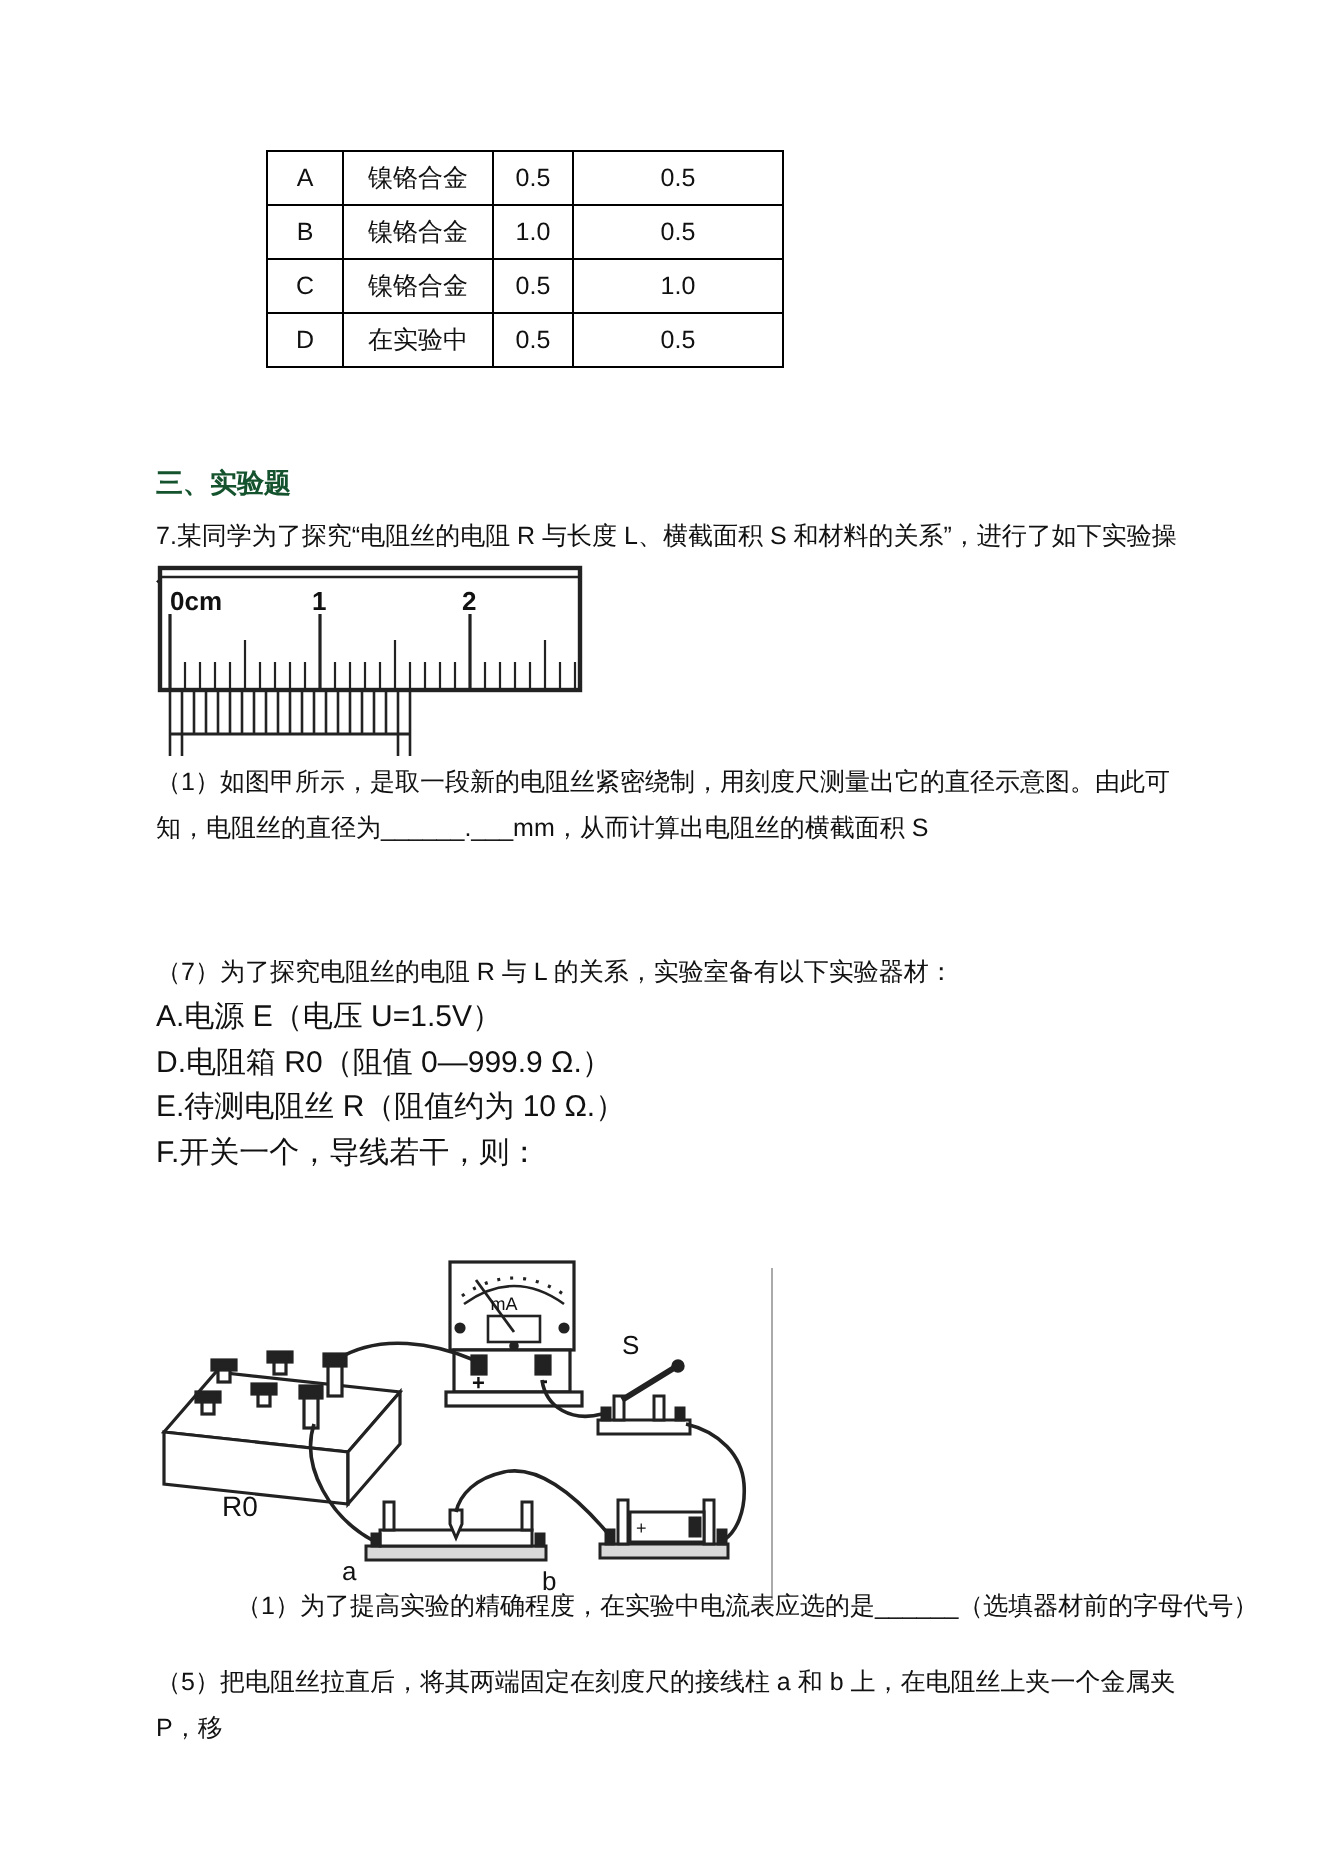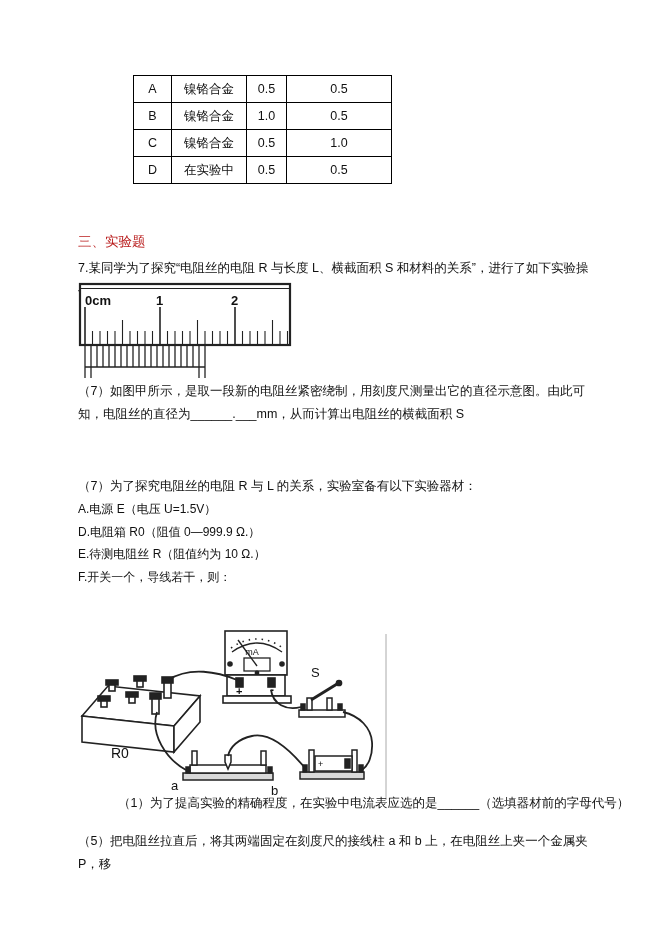--- a/index.html
+++ b/index.html
@@ -9,22 +9,22 @@
   .res-table{position:absolute;left:133px;top:75px;border-collapse:collapse;}
   .res-table td{border:1px solid #000;height:26px;padding:0 2px;font-size:12.5px;
                 text-align:center;vertical-align:middle;color:#111;}
   .res-table .c1{width:33px}
   .res-table .c2{width:70px}
   .res-table .c3{width:35px}
   .res-table .c4{width:100px}
   
   .para{position:absolute;left:78px;width:516px;font-size:12.5px;line-height:23px;
         color:#111;white-space:normal;}
-  .section-title{position:absolute;left:78px;top:233px;font-size:13.5px;font-weight:normal;color:#b91c1c;}
-  .mats{position:absolute;left:78px;top:498px;font-size:12px;line-height:22.6px;color:#111;}
+  .section-title{position:absolute;left:78px;top:233px;font-size:13.5px;font-weight:bold;color:#14532d;}
+  .mats{position:absolute;left:78px;top:498px;font-size:15px;line-height:22.6px;color:#111;}
   .figure{position:absolute;}
   svg text{font-family:"Liberation Sans","DejaVu Sans",sans-serif;fill:#111;}
 </style>
 </head>
 <body>
 
 <div class="page">
 
   <table class="res-table">
     <tbody>
@@ -115,21 +115,21 @@
         <line x1="97" y1="64" x2="97" y2="86" stroke-width="1.3"></line>
         <line x1="103" y1="64" x2="103" y2="86" stroke-width="1.3"></line>
         <line x1="109" y1="64" x2="109" y2="86" stroke-width="1.3"></line>
         <line x1="115" y1="64" x2="115" y2="86" stroke-width="1.3"></line>
         <line x1="121" y1="64" x2="121" y2="97" stroke-width="1.3"></line>
         <line x1="127" y1="64" x2="127" y2="97" stroke-width="1.3"></line>
       </g>
     <line x1="7" y1="86" x2="127" y2="86" stroke="#222" stroke-width="1.4"></line>
   </svg>
 
-  <div class="para" style="top:380px;">（7）如图甲所示，是取一段新的电阻丝紧密绕制，用刻度尺测量出它的直径示意图。由此可知，电阻丝的直径为______.___mm，从而计算出电阻丝的横截面积 S</div>
+  <div class="para" style="top:380px;">（1）如图甲所示，是取一段新的电阻丝紧密绕制，用刻度尺测量出它的直径示意图。由此可知，电阻丝的直径为______.___mm，从而计算出电阻丝的横截面积 S</div>
   <div class="para" style="top:475px;">（7）为了探究电阻丝的电阻 R 与 L 的关系，实验室备有以下实验器材：</div>
 
   <div class="mats">
     <div>A.电源 E（电压 U=1.5V）</div>
     <div>D.电阻箱 R0（阻值 0—999.9 Ω.）</div>
     <div>E.待测电阻丝 R（阻值约为 10 Ω.）</div>
     <div>F.开关一个，导线若干，则：</div>
   </div>
 
   <svg class="figure" style="left:78px;top:628px;" width="330" height="178" viewBox="0 0 330 178">

